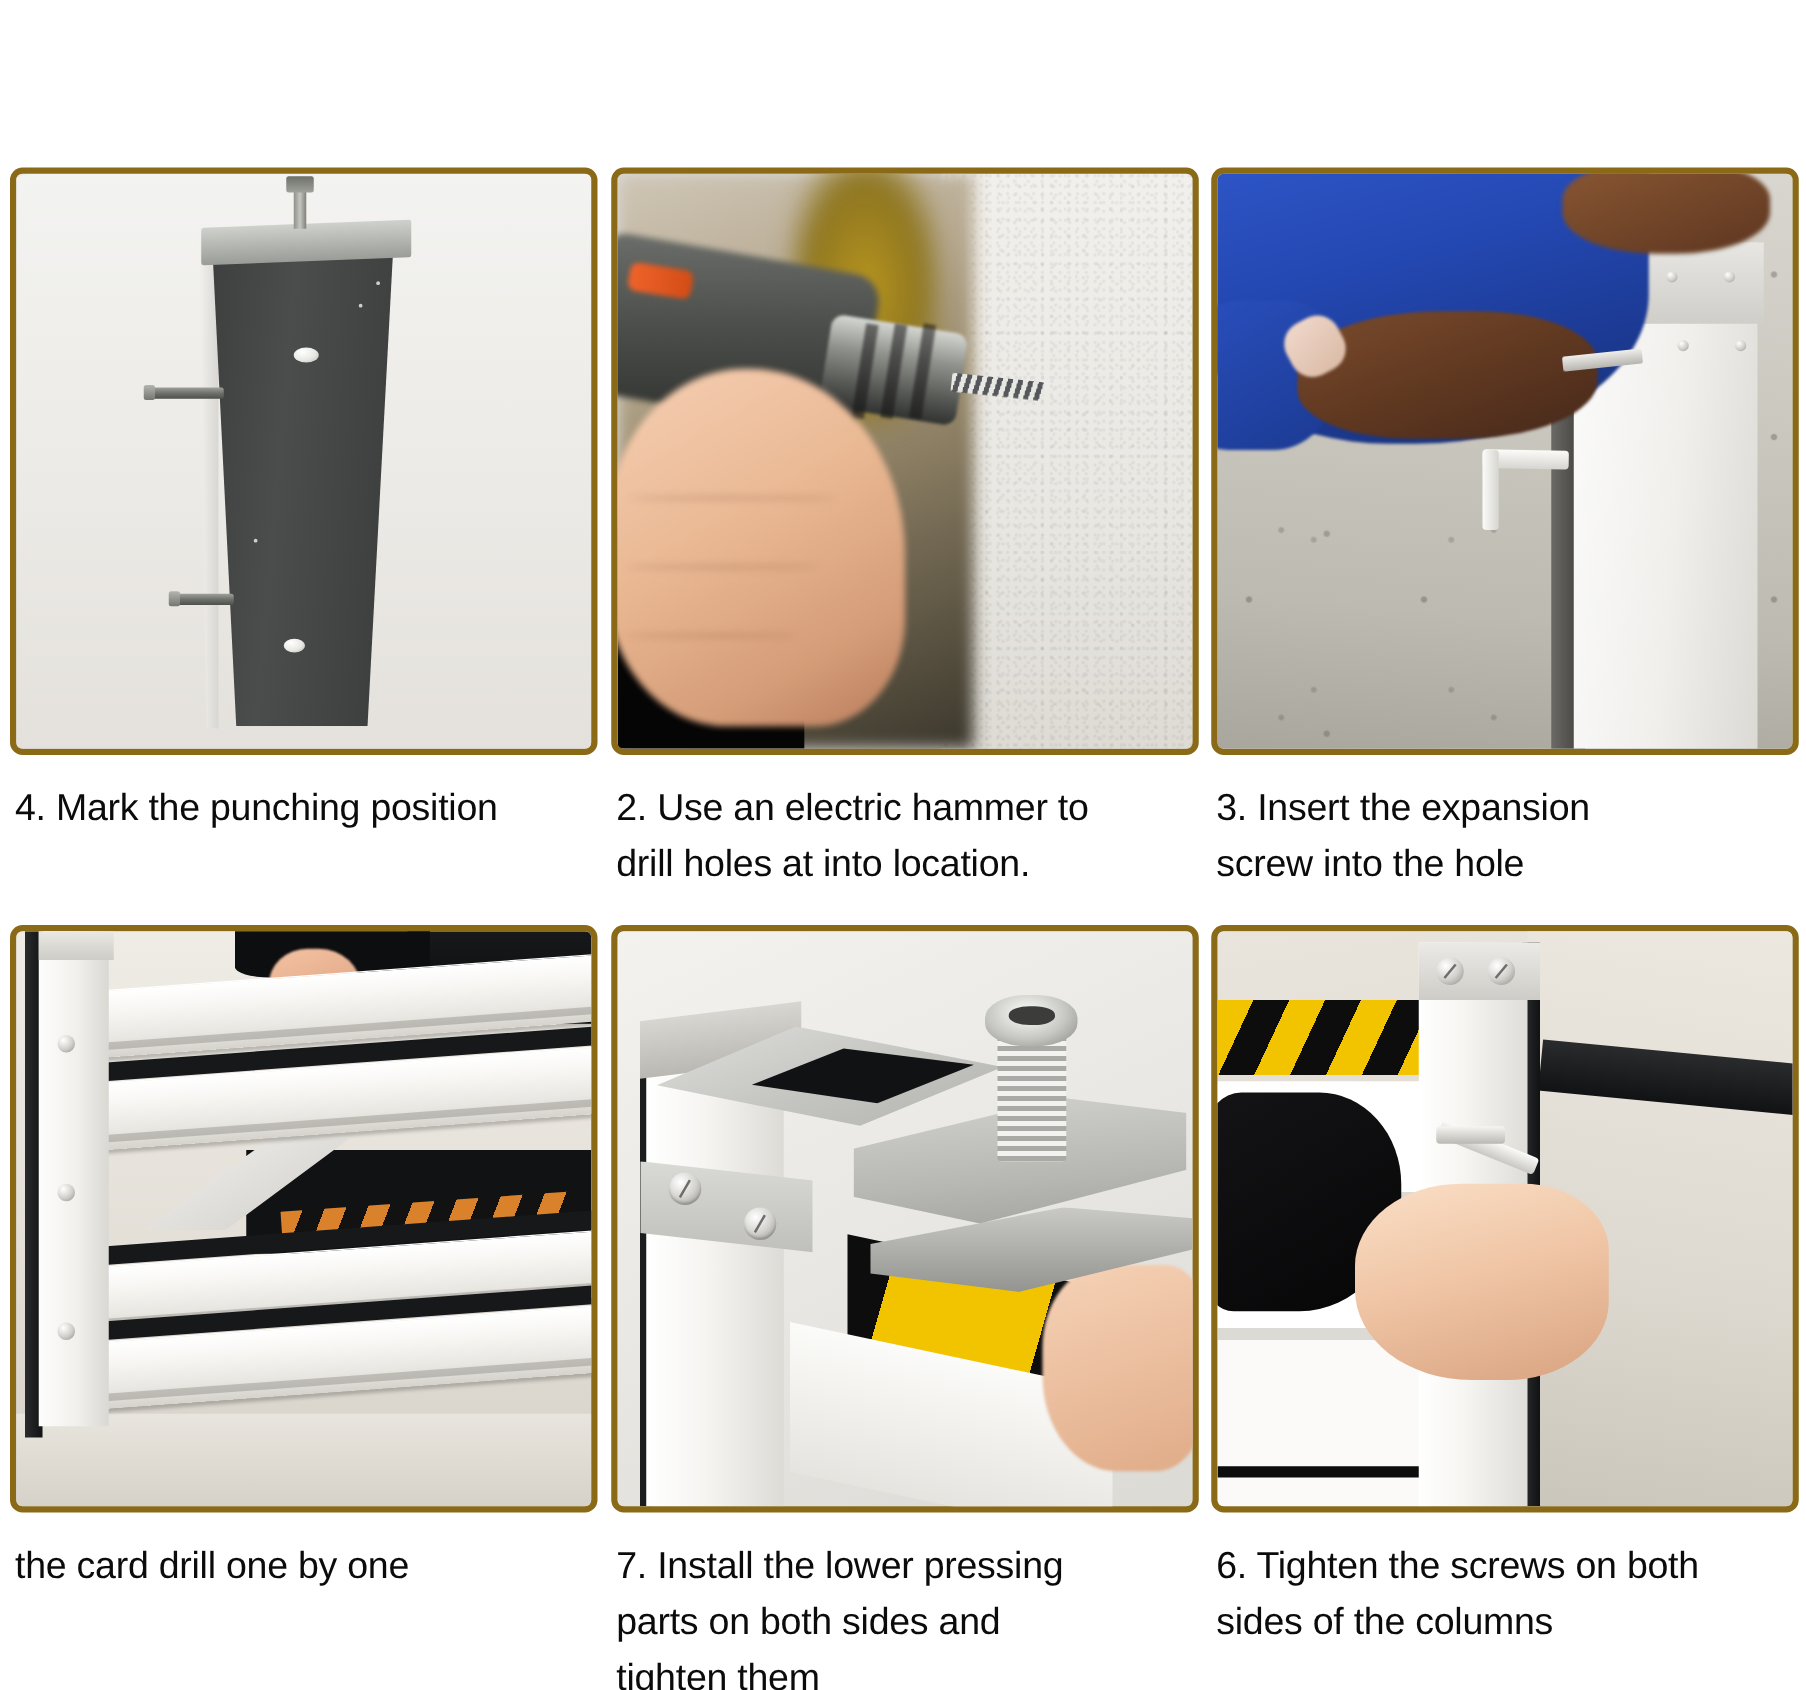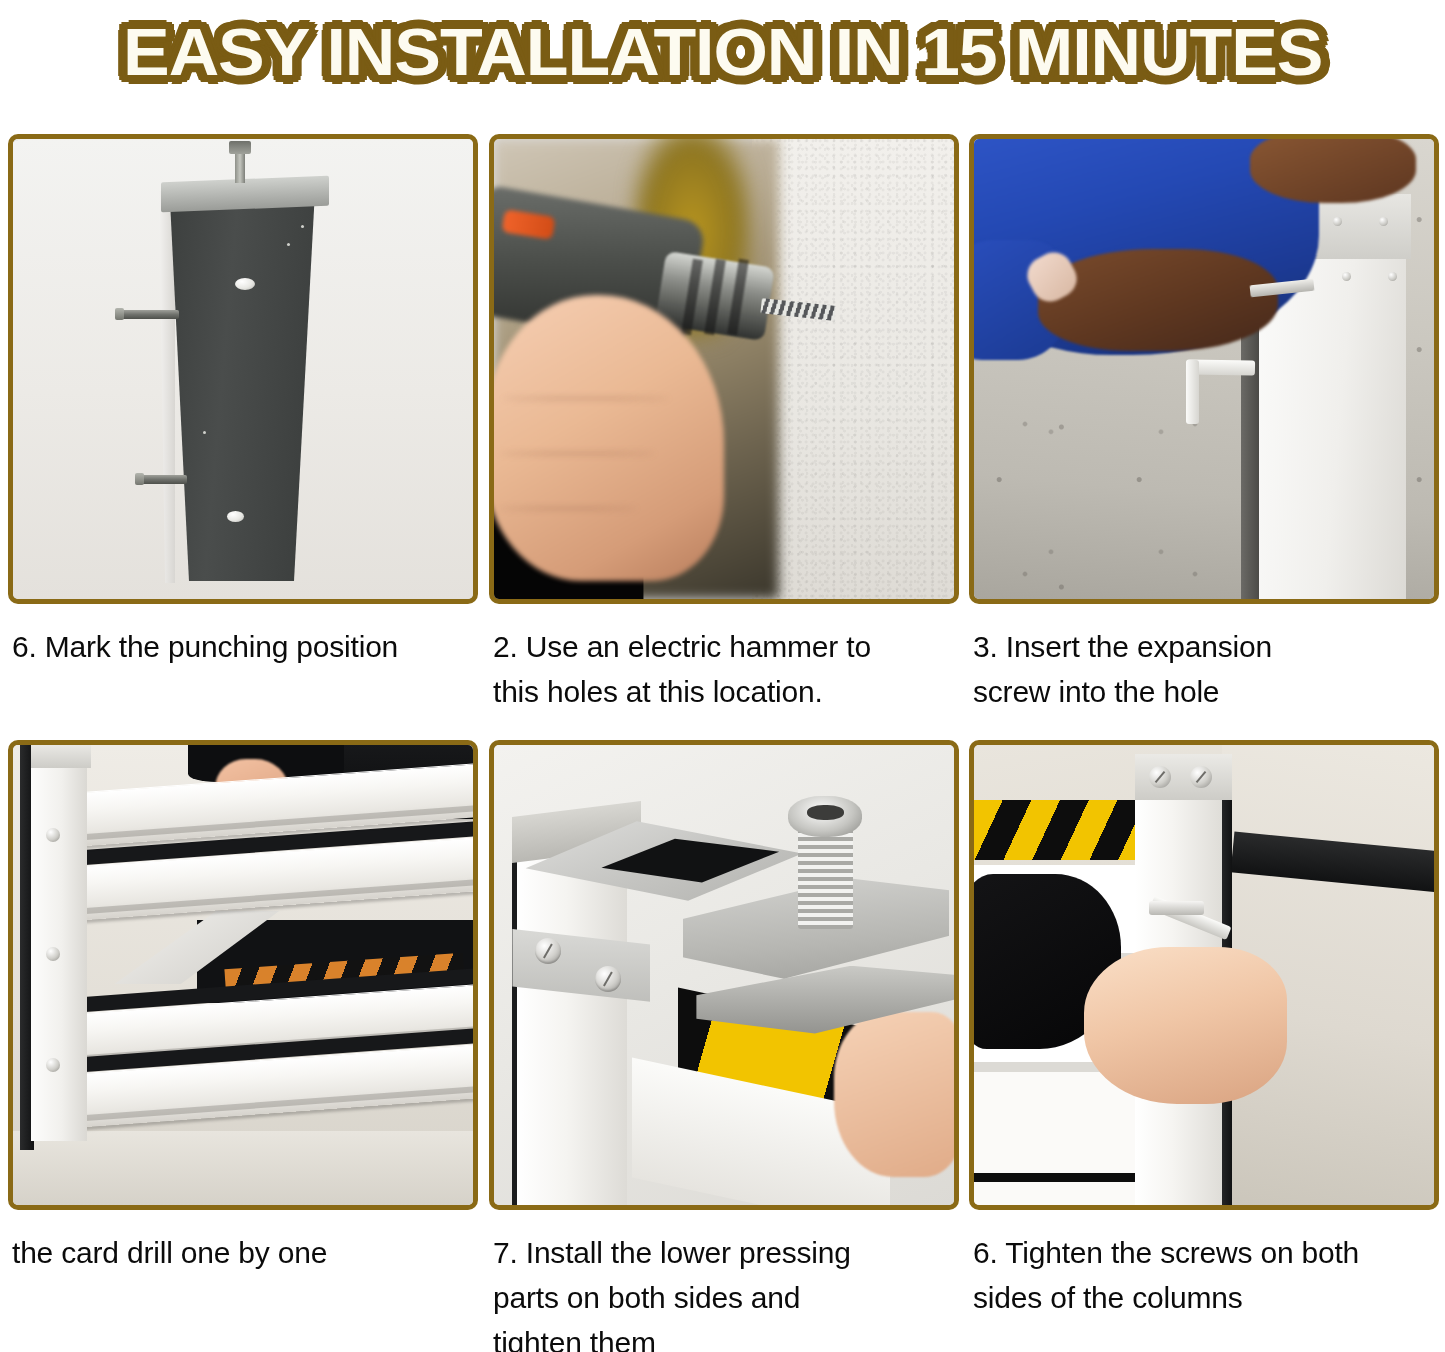--- a/index.html
+++ b/index.html
@@ -493,23 +493,20 @@
   .blkline6{
     position:absolute;left:0;bottom:5%;width:36%;height:2%;
     background:#0d0d0d;
   }
 </style>
 </head>
 <body>
 
 <div class="page">
 
-  <div class="title-bar">
-    <div class="title">EASY INSTALLATION IN 15 MINUTES</div>
-  </div>
 
   <div class="grid">
 
     <div class="cell c1">
       <div class="photo">
         <div class="scene">
           <div class="cloth"></div>
           <div class="post-white-edge"></div>
           <div class="post-body"></div>
           <div class="post-cap"></div>
@@ -520,21 +517,21 @@
           <div class="pin pin-a"></div>
           <div class="pin pin-b"></div>
           <div class="pin-cap pin-cap-a"></div>
           <div class="pin-cap pin-cap-b"></div>
           <div class="speck" style="left:288px;top:86px;"></div>
           <div class="speck" style="left:274px;top:104px;"></div>
           <div class="speck" style="left:190px;top:292px;"></div>
         </div>
       </div>
       <div class="caption">
-        <div>6. Mark the punching position</div>
+        <div>4. Mark the punching position</div>
       </div>
     </div>
 
     <div class="cell c2">
       <div class="photo">
         <div class="scene">
           <div class="wall">
             <div class="wall-tex"></div>
           </div>
           <div class="bg-blur-left"></div>
@@ -548,21 +545,21 @@
           <div class="chuck-ring" style="left:52%;"></div>
           <div class="bit"></div>
           <div class="hand2"></div>
           <div class="finger" style="left:2%;top:56%;width:36%;"></div>
           <div class="finger" style="left:1%;top:68%;width:34%;"></div>
           <div class="finger" style="left:1%;top:80%;width:30%;"></div>
         </div>
       </div>
       <div class="caption">
         <div>2. Use an electric hammer to</div>
-        <div>this holes at this location.</div>
+        <div>drill holes at into location.</div>
       </div>
     </div>
 
     <div class="cell c3">
       <div class="photo">
         <div class="scene">
           <div class="concrete"></div>
           <div class="concrete-dots"></div>
           <div class="post3-dark"></div>
           <div class="post3"></div>

